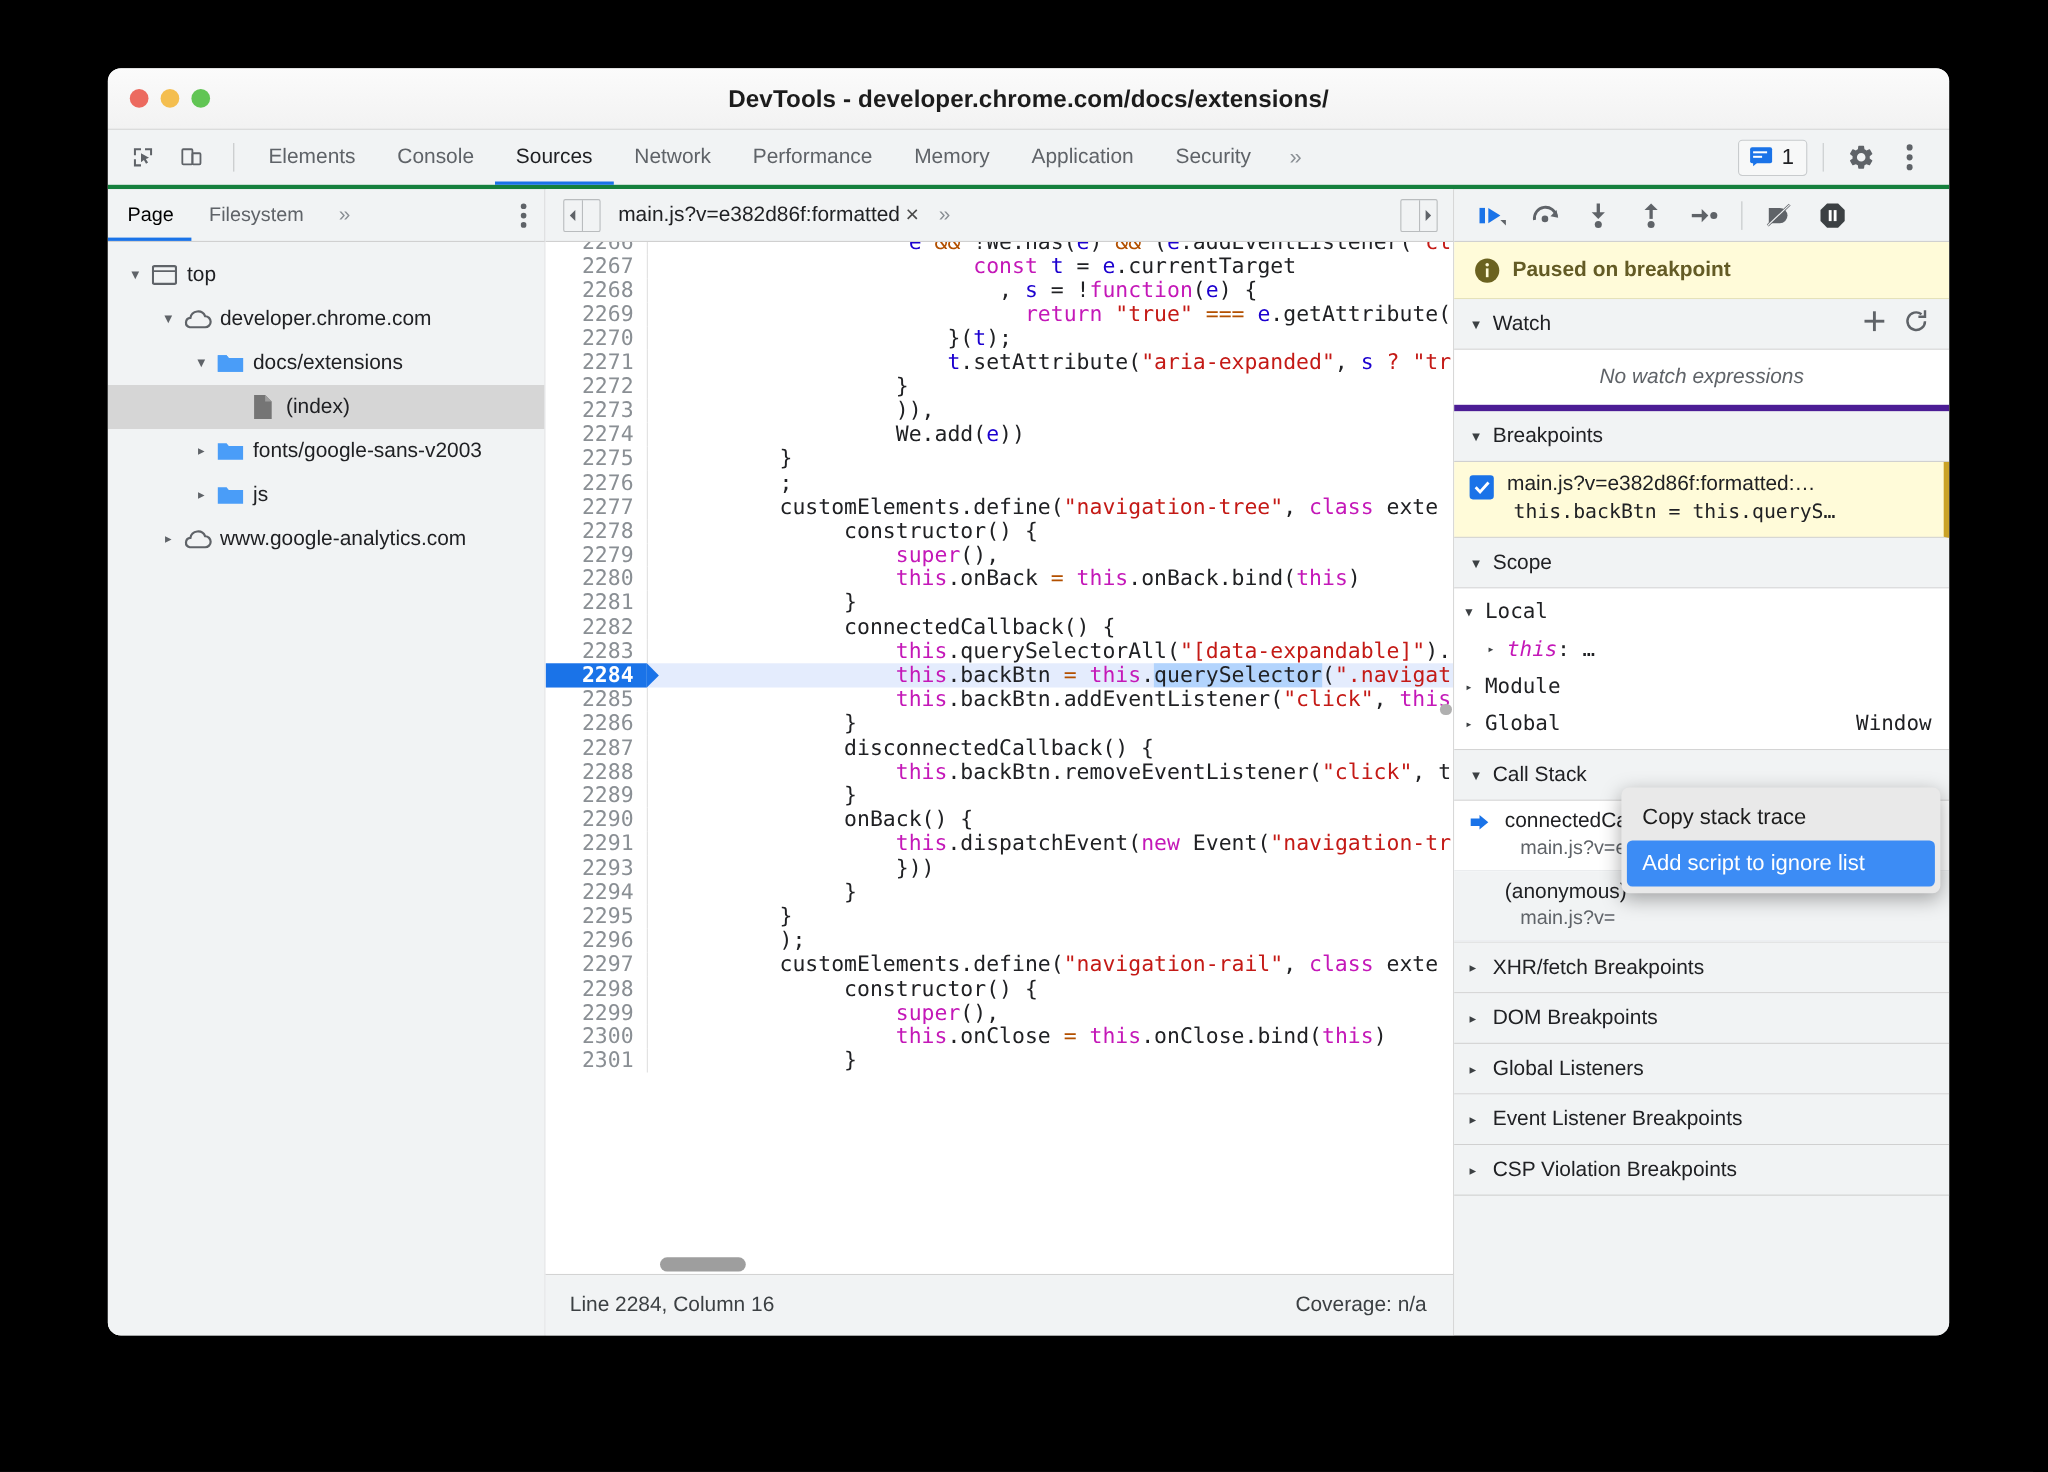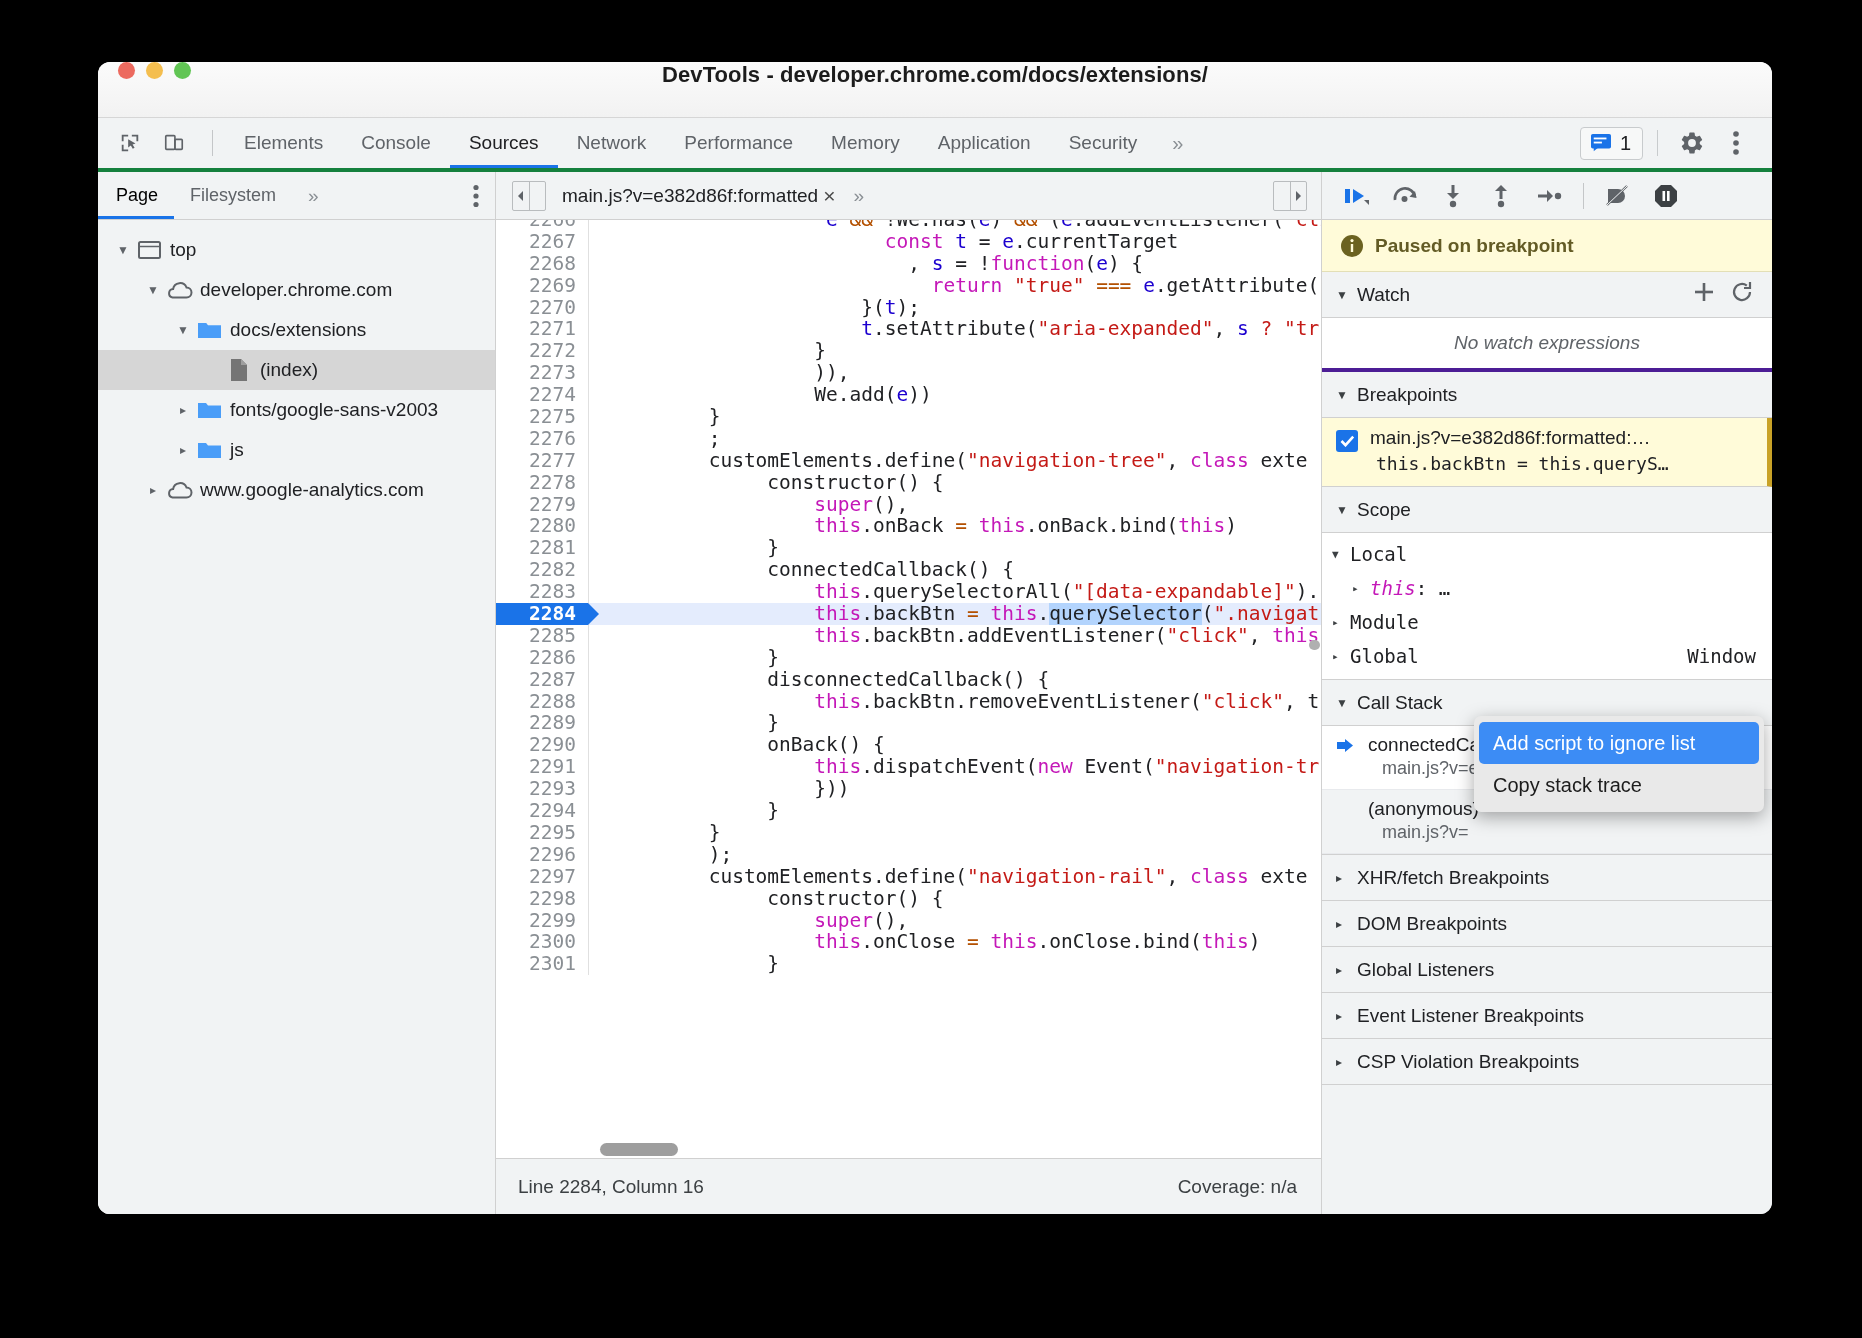--- a/index.html
+++ b/index.html
@@ -16,21 +16,21 @@
     background: #f1f3f4;
     border-radius: 12px;
     overflow: hidden;
     box-shadow: 0 10px 40px rgba(0,0,0,0.5);
   }
   
   .titlebar {
     height: 56px;
     background: linear-gradient(#fbfbfb, #f2f2f2);
     border-bottom: 1px solid #d6d6d6;
-    display: flex; 
+    display: flex; align-items: center;
     position: relative;
   }
   .traffic { display: flex; gap: 11px; margin-left: 20px; }
   .dot { width: 17px; height: 17px; border-radius: 50%; }
   .dot.red { background: #ec6a5f; }
   .dot.yellow { background: #f4be4f; }
   .dot.green { background: #61c554; }
   .win-title {
     position: absolute; left: 0; right: 0; text-align: center;
     font-size: 22px; font-weight: bold; color: #1c1c1c;
@@ -248,21 +248,21 @@
   .sect-head {
     height: 46px;
     background: #f1f3f4;
     border-bottom: 1px solid #d0d0d0;
     display: flex; align-items: center;
     padding-left: 14px;
     font-size: 19px; color: #202124;
   }
   .sect-tri { color: #3c4043; font-size: 12px; margin-right: 9px; width: 12px; }
   .sect-actions { margin-left: auto; display: flex; align-items: center; gap: 14px; padding-right: 18px; }
-  .sect-body { background: #fff; border-bottom: 4px solid #4c1d95; }
+  .sect-body { background: #fff; border-bottom: 6px solid #4c1d95; }
   .watch-empty {
     height: 50px; display: flex; align-items: center; justify-content: center;
     font-style: italic; font-size: 19px; color: #5f6368;
   }
   .bp-item {
     background: #fffbd9;
     padding: 9px 10px 12px 14px;
     display: flex; gap: 12px;
     border-right: 5px solid #c9a227;
     border-bottom: 1px solid #d0d0d0;
@@ -724,19 +724,19 @@
       <div class="sect-head">
         <span class="sect-tri">▸</span>
         <span>Event Listener Breakpoints</span>
       </div>
       <div class="sect-head">
         <span class="sect-tri">▸</span>
         <span>CSP Violation Breakpoints</span>
       </div>
 
       <div class="ctxmenu">
+        <div class="ctxitem">Copy stack trace</div>
         <div class="ctxitem sel">Add script to ignore list</div>
-        <div class="ctxitem">Copy stack trace</div>
       </div>
 
     </div>
   </div>
 </div>
 
 </body></html>

